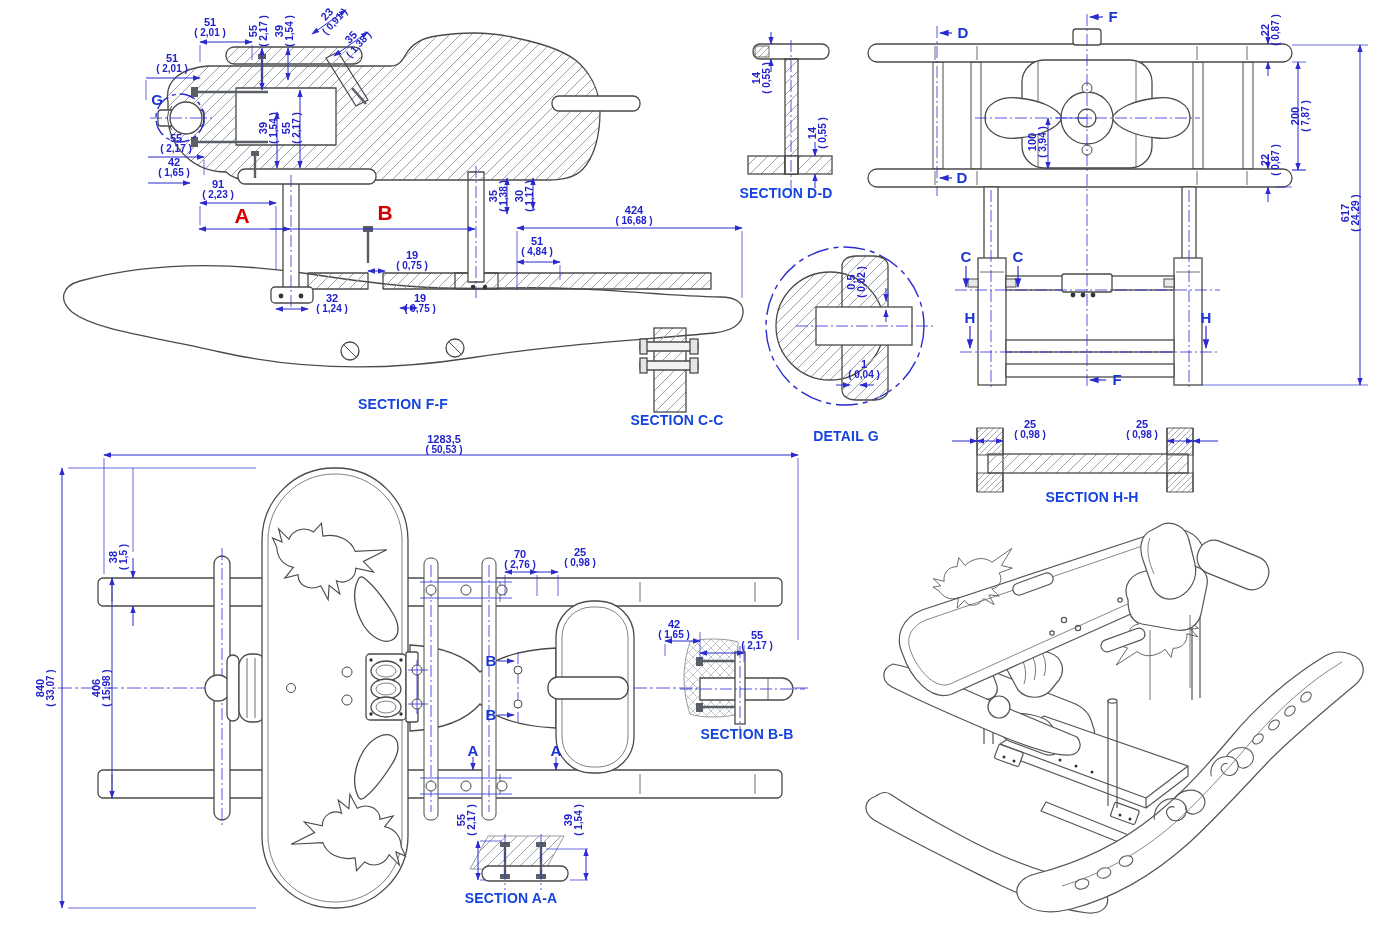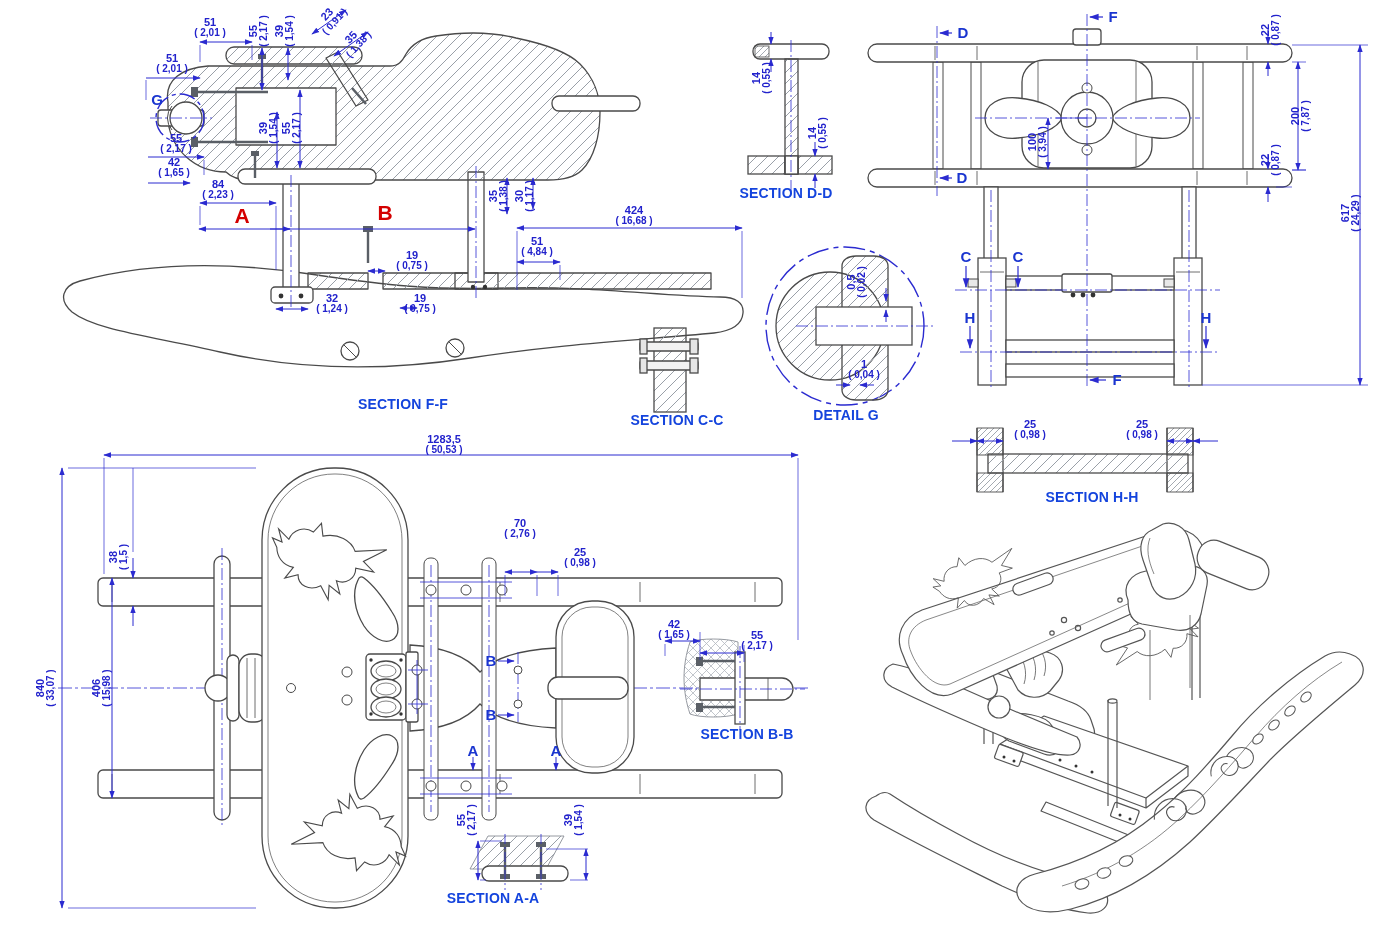--- a/index.html
+++ b/index.html
@@ -503,21 +503,21 @@
     </div>
 <div class="dim" style="left:176px;top:144px">
       <div class="dv">55</div>
       <div class="di">( 2,17 )</div>
     </div>
 <div class="dim" style="left:174px;top:168px">
       <div class="dv">42</div>
       <div class="di">( 1,65 )</div>
     </div>
 <div class="dim" style="left:218px;top:190px">
-      <div class="dv">84</div>
+      <div class="dv">91</div>
       <div class="di">( 2,23 )</div>
     </div>
 <div class="dim rot90" style="left:269px;top:128px">
       <div class="dv">39</div>
       <div class="di">( 1,54 )</div>
     </div>
 <div class="dim rot90" style="left:292px;top:128px">
       <div class="dv">55</div>
       <div class="di">( 2,17 )</div>
     </div>
@@ -602,21 +602,21 @@
       <div class="di">( 1,5 )</div>
     </div>
 <div class="dim rot90" style="left:46px;top:688px">
       <div class="dv">840</div>
       <div class="di">( 33,07 )</div>
     </div>
 <div class="dim rot90" style="left:102px;top:688px">
       <div class="dv">406</div>
       <div class="di">( 15,98 )</div>
     </div>
-<div class="dim" style="left:520px;top:529px">
+<div class="dim" style="left:520px;top:560px">
       <div class="dv">70</div>
       <div class="di">( 2,76 )</div>
     </div>
 <div class="dim" style="left:580px;top:558px">
       <div class="dv">25</div>
       <div class="di">( 0,98 )</div>
     </div>
 <div class="dim" style="left:674px;top:630px">
       <div class="dv">42</div>
       <div class="di">( 1,65 )</div>
@@ -646,18 +646,18 @@
 <div class="marker blue" style="left:970px;top:317px">H</div>
 <div class="marker blue" style="left:1206px;top:317px">H</div>
 <div class="marker blue" style="left:491px;top:660px">B</div>
 <div class="marker blue" style="left:491px;top:714px">B</div>
 <div class="marker blue" style="left:473px;top:750px">A</div>
 <div class="marker blue" style="left:556px;top:750px">A</div>
 
 <div class="sec-label" style="left:403px;top:404px">SECTION F-F</div>
 <div class="sec-label" style="left:677px;top:420px">SECTION C-C</div>
 <div class="sec-label" style="left:786px;top:193px">SECTION D-D</div>
-<div class="sec-label" style="left:846px;top:415px">DETAIL G</div>
+<div class="sec-label" style="left:846px;top:436px">DETAIL G</div>
 <div class="sec-label" style="left:1092px;top:497px">SECTION H-H</div>
 <div class="sec-label" style="left:747px;top:734px">SECTION B-B</div>
-<div class="sec-label" style="left:493px;top:898px">SECTION A-A</div>
+<div class="sec-label" style="left:511px;top:898px">SECTION A-A</div>
 
 </div>
 
 </body></html>

